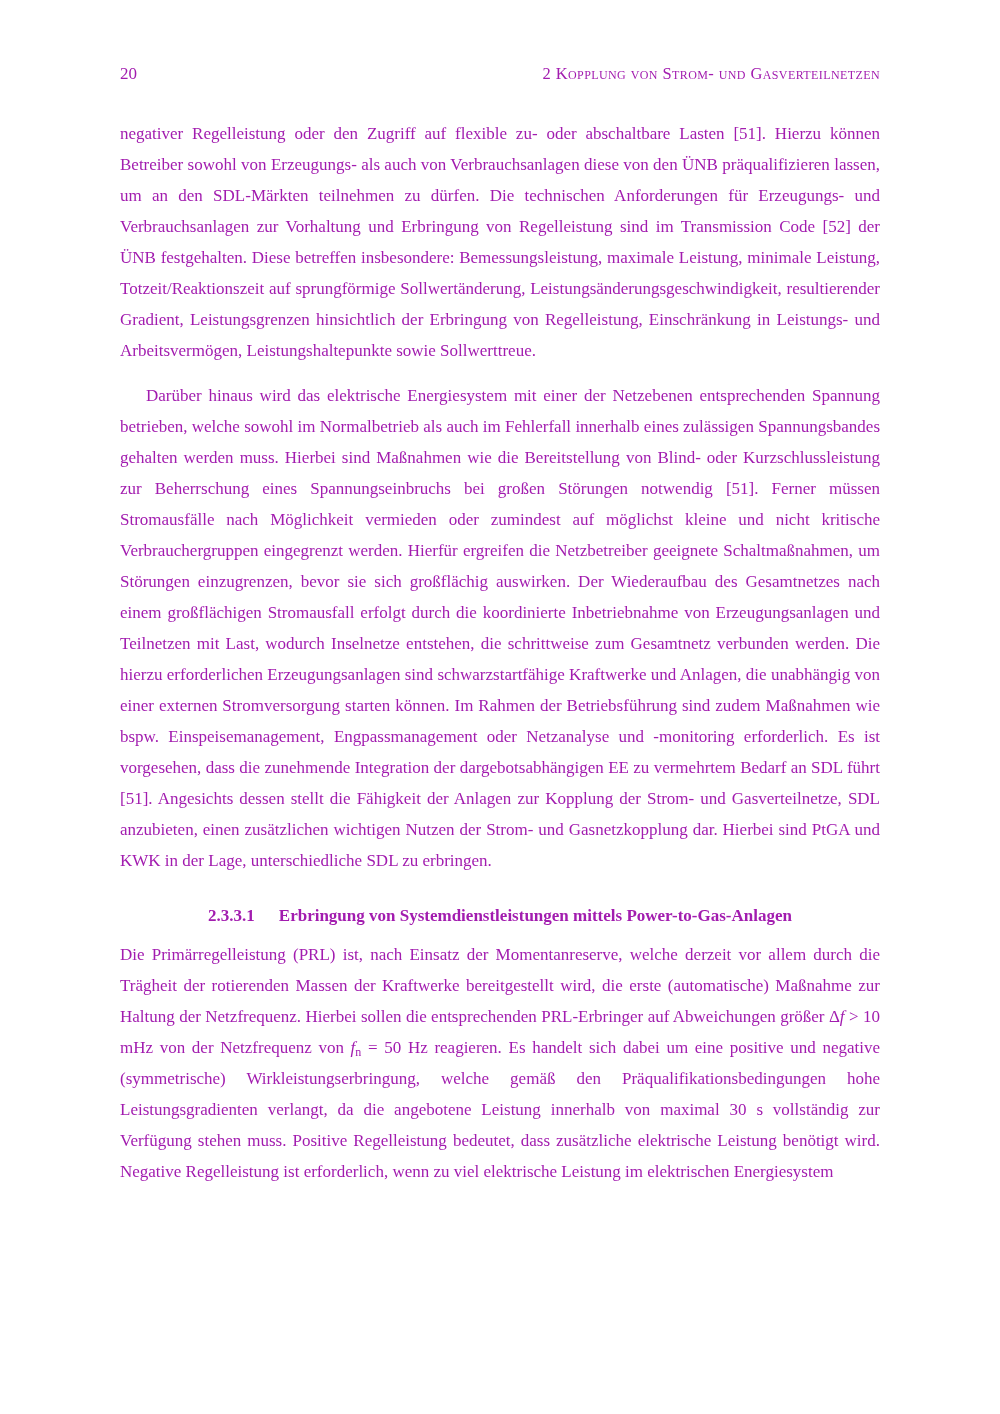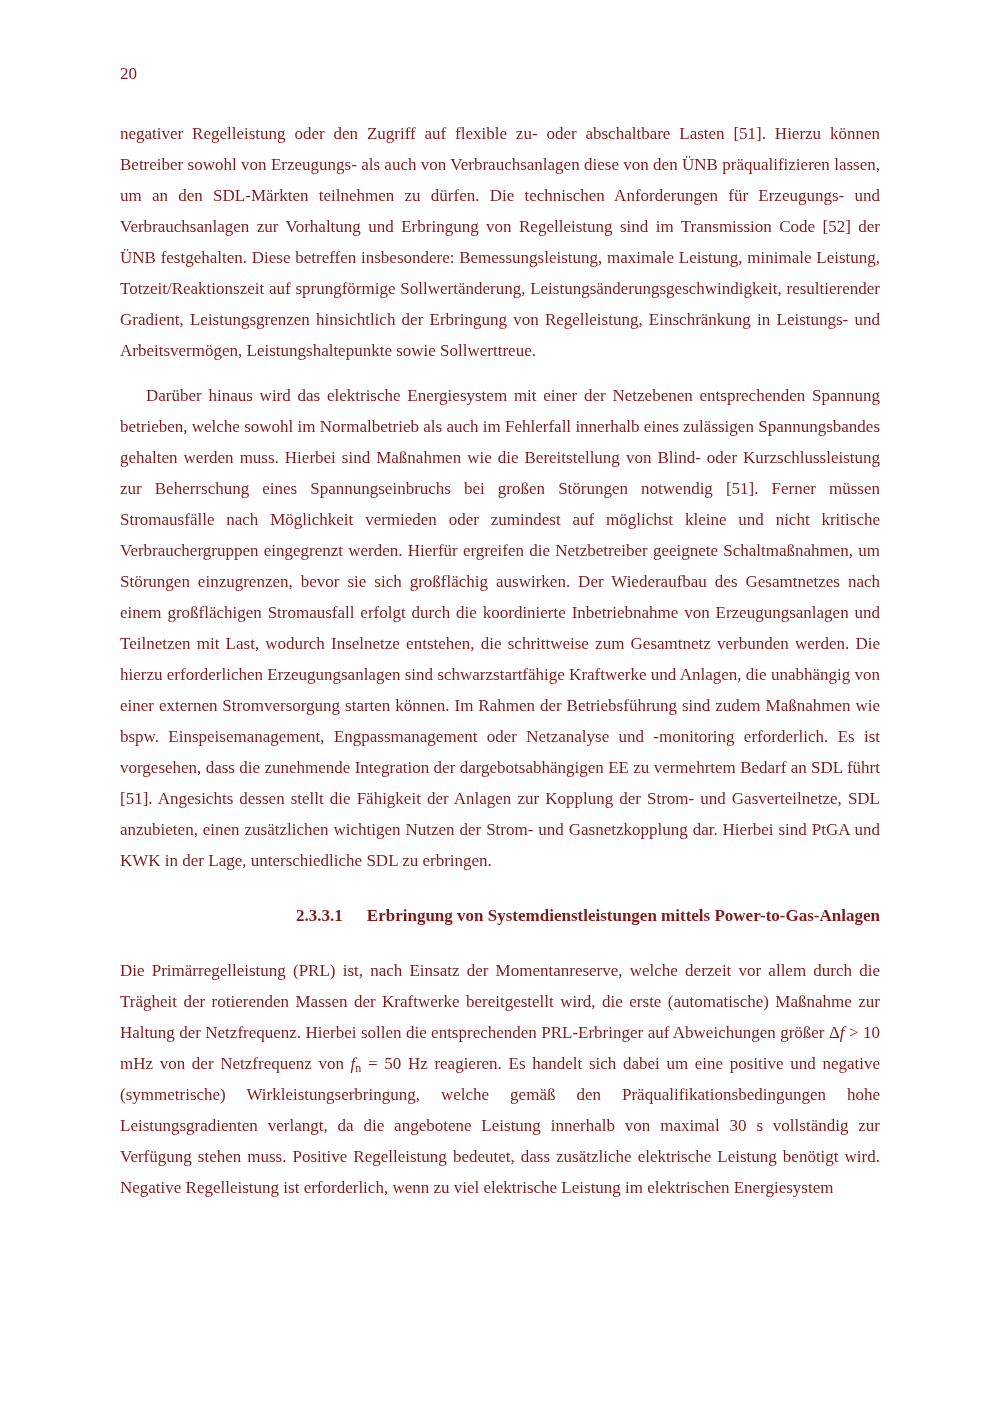--- a/index.html
+++ b/index.html
@@ -8,21 +8,21 @@
     background: #ffffff;
   }
   .page {
     position: relative;
     width: 1000px;
     height: 1414px;
     box-sizing: border-box;
     margin: 0 auto;
     padding: 64px 120px 30px 120px;
     background: #ffffff;
-    color: #7f1d1d;
+    color: #a21caf;
     font-family: "Liberation Serif", "DejaVu Serif", serif;
     overflow: hidden;
   }
   .page-header {
     display: flex;
     justify-content: space-between;
     align-items: baseline;
     margin-bottom: 34px;
   }
   .page-num {
@@ -44,22 +44,22 @@
   p.para {
     margin: 0 0 14px 0;
   }
   p.indent {
     text-indent: 26px;
   }
   h2.section-heading {
     font-size: 17px;
     font-weight: bold;
     line-height: 31px;
-    margin: 24px 0 24px 0;
-    text-align: right;
+    margin: 24px 0 8px 0;
+    text-align: center;
   }
   .sec-num {
     display: inline-block;
     margin-right: 24px;
   }
   .var {
     font-style: italic;
   }
   .sub {
     font-size: 12px;
@@ -67,20 +67,21 @@
     line-height: 0;
   }
 </style>
 </head>
 <body>
 
 <div class="page">
 
   <header class="page-header">
     <span class="page-num">20</span>
+    <span class="running-head">2 Kopplung von Strom- und Gasverteilnetzen</span>
   </header>
 
   <main class="body-text">
 
     <p class="para">negativer Regelleistung oder den Zugriff auf flexible zu- oder abschaltbare Lasten [51]. Hierzu können Betreiber sowohl von Erzeugungs- als auch von Verbrauchsanlagen diese von den ÜNB präqualifizieren lassen, um an den SDL-Märkten teilnehmen zu dürfen. Die technischen Anforderungen für Erzeugungs- und Verbrauchsanlagen zur Vorhaltung und Erbringung von Regelleistung sind im Transmission Code [52] der ÜNB festgehalten. Diese betreffen insbesondere: Bemessungsleistung, maximale Leistung, minimale Leistung, Totzeit/Reaktionszeit auf sprungförmige Sollwertänderung, Leistungsänderungsgeschwindigkeit, resultierender Gradient, Leistungsgrenzen hinsichtlich der Erbringung von Regelleistung, Einschränkung in Leistungs- und Arbeitsvermögen, Leistungshaltepunkte sowie Sollwerttreue.</p>
 
     <p class="para indent">Darüber hinaus wird das elektrische Energiesystem mit einer der Netzebenen entsprechenden Spannung betrieben, welche sowohl im Normalbetrieb als auch im Fehlerfall innerhalb eines zulässigen Spannungsbandes gehalten werden muss. Hierbei sind Maßnahmen wie die Bereitstellung von Blind- oder Kurzschlussleistung zur Beherrschung eines Spannungseinbruchs bei großen Störungen notwendig [51]. Ferner müssen Stromausfälle nach Möglichkeit vermieden oder zumindest auf möglichst kleine und nicht kritische Verbrauchergruppen eingegrenzt werden. Hierfür ergreifen die Netzbetreiber geeignete Schaltmaßnahmen, um Störungen einzugrenzen, bevor sie sich großflächig auswirken. Der Wiederaufbau des Gesamtnetzes nach einem großflächigen Stromausfall erfolgt durch die koordinierte Inbetriebnahme von Erzeugungsanlagen und Teilnetzen mit Last, wodurch Inselnetze entstehen, die schrittweise zum Gesamtnetz verbunden werden. Die hierzu erforderlichen Erzeugungsanlagen sind schwarzstartfähige Kraftwerke und Anlagen, die unabhängig von einer externen Stromversorgung starten können. Im Rahmen der Betriebsführung sind zudem Maßnahmen wie bspw. Einspeisemanagement, Engpassmanagement oder Netzanalyse und -monitoring erforderlich. Es ist vorgesehen, dass die zunehmende Integration der dargebotsabhängigen EE zu vermehrtem Bedarf an SDL führt [51]. Angesichts dessen stellt die Fähigkeit der Anlagen zur Kopplung der Strom- und Gasverteilnetze, SDL anzubieten, einen zusätzlichen wichtigen Nutzen der Strom- und Gasnetzkopplung dar. Hierbei sind PtGA und KWK in der Lage, unterschiedliche SDL zu erbringen.</p>
 
     <h2 class="section-heading">
       <span class="sec-num">2.3.3.1</span><span class="sec-title">Erbringung von Systemdienstleistungen mittels Power-to-Gas-Anlagen</span>

